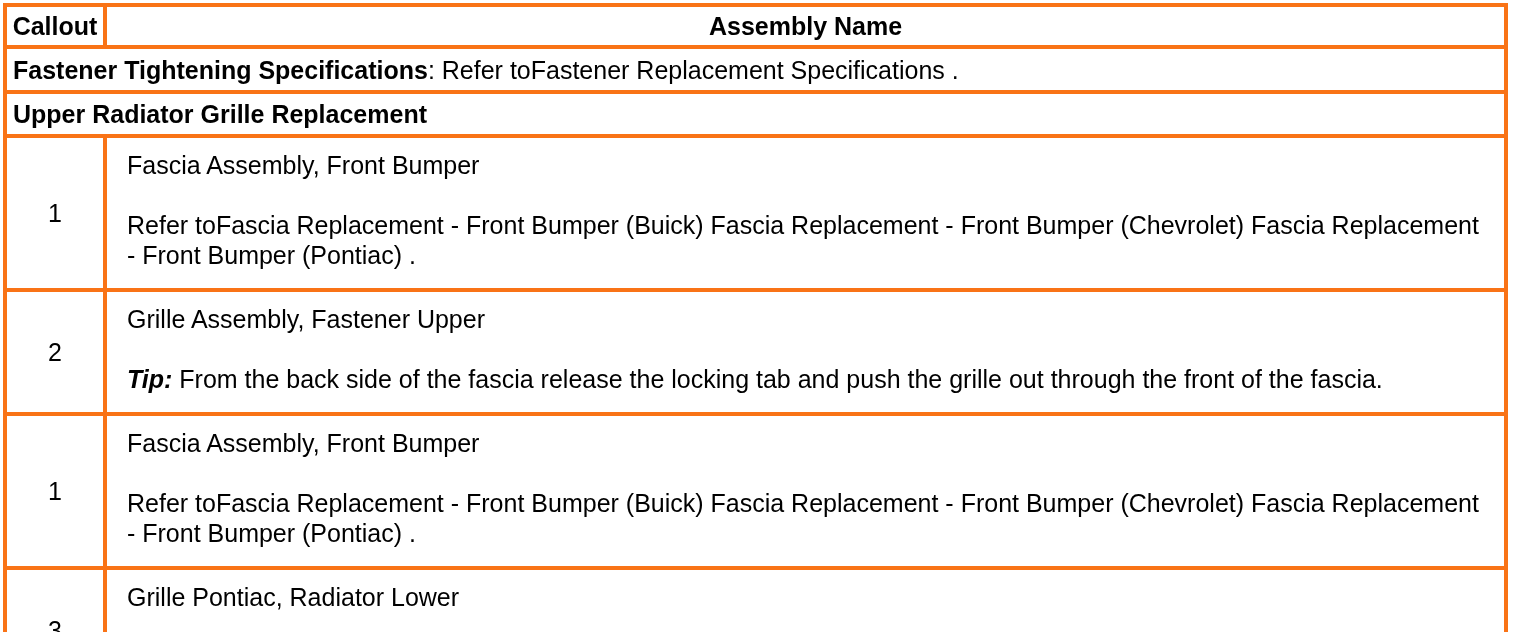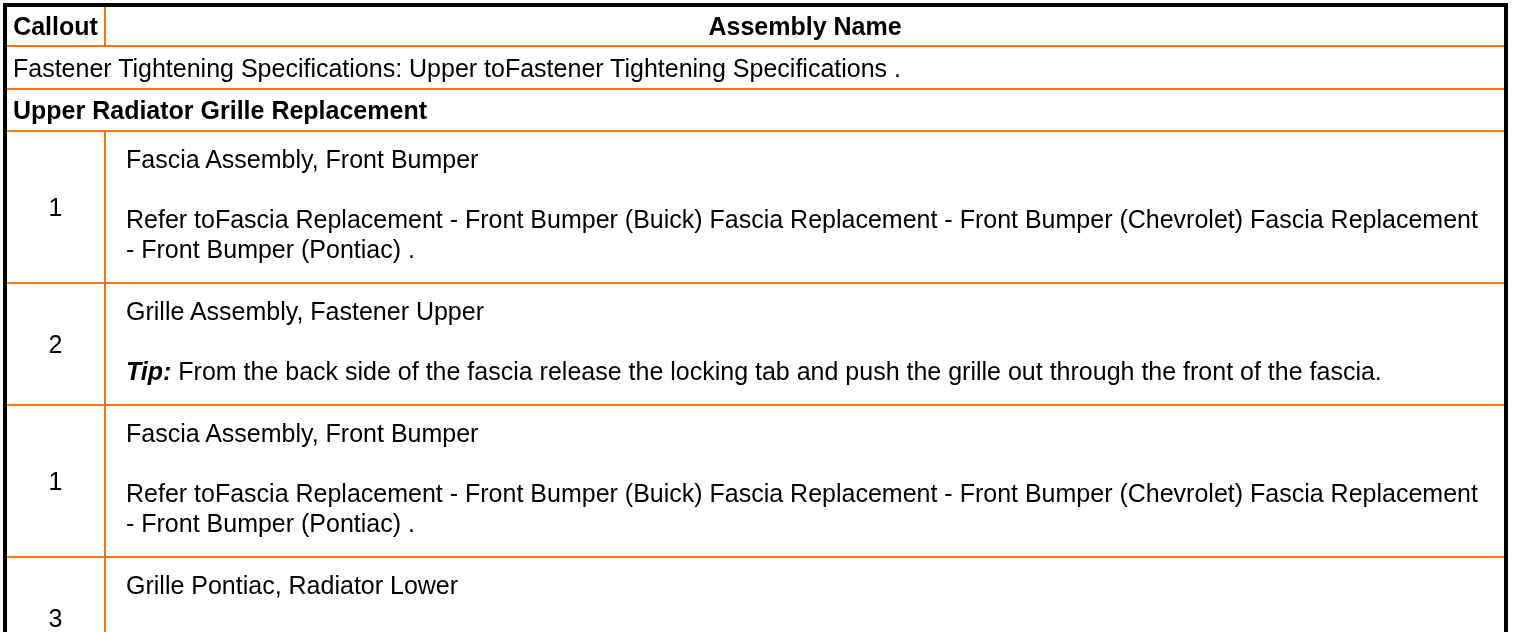--- a/index.html
+++ b/index.html
@@ -19,36 +19,36 @@
     border-collapse: collapse;
     table-layout: fixed;
     background: #ffffff;
     border: 4px solid #000000;
     font-size: 25px;
     line-height: 30px;
   }
   .spec-table col.c1 { width: 100px; }
   .spec-table th,
   .spec-table td {
-    border: 2px solid #f97316;
+    border: 4px solid #f97316;
     padding: 0;
     overflow: hidden;
   }
   th.hdr-cell {
     font-weight: bold;
     text-align: center;
     vertical-align: middle;
     height: 38px;
   }
   td.full-row {
     text-align: left;
     vertical-align: middle;
     padding: 2px 6px;
   }
-  td.full-row .bold-lead { font-weight: normal; }
+  td.full-row .bold-lead { font-weight: bold; }
   tr.fastener-row td { height: 37px; }
   tr.section-row td { height: 36px; font-weight: bold; }
   td.callout-cell {
     text-align: center;
     vertical-align: middle;
   }
   td.comp-cell {
     vertical-align: top;
     padding: 2px 10px 8px 10px;
   }
@@ -69,21 +69,21 @@
     </colgroup>
 
   <tbody>
       <tr>
     <th class="hdr-cell">Callout</th>
     <th class="hdr-cell">Assembly Name</th>
   </tr>
 
   <tr class="fastener-row">
     <td class="full-row" colspan="2">
-      <span class="bold-lead">Fastener Tightening Specifications</span><span>: Upper toFastener Tightening Specifications .</span>
+      <span class="bold-lead">Fastener Tightening Specifications</span><span>: Refer toFastener Replacement Specifications .</span>
     </td>
   </tr>
 
   <tr class="section-row">
     <td class="full-row" colspan="2">Upper Radiator Grille Replacement</td>
   </tr>
 
   <tr class="row-tall">
     <td class="callout-cell">1</td>
     <td class="comp-cell">

